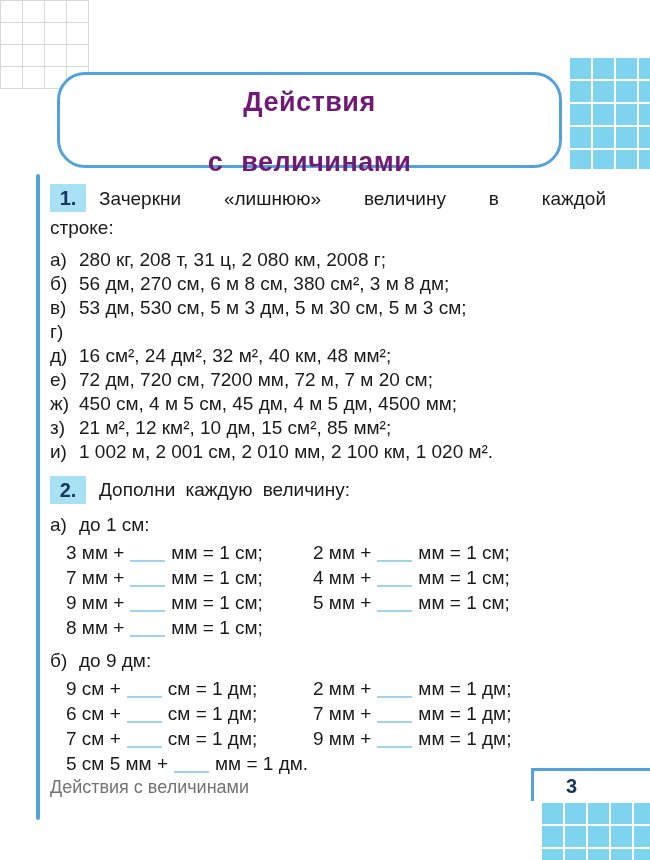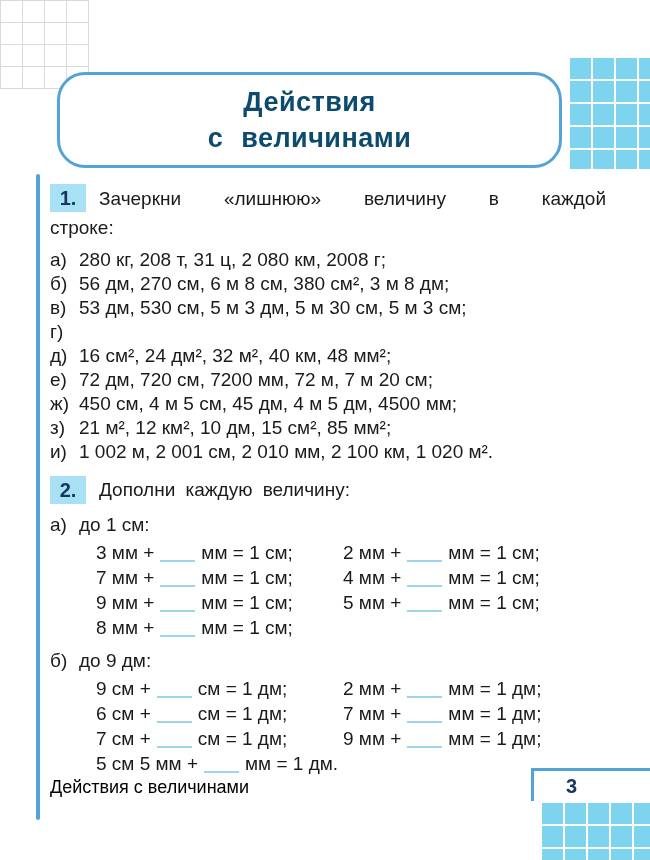--- a/index.html
+++ b/index.html
@@ -17,46 +17,46 @@
     background-size:23px 23px;}
   .grid-br{position:absolute;right:0;bottom:0;width:110px;height:59px;background-color:#7ed3ee;
     background-image:linear-gradient(to right,#fff 2px,transparent 2px),
                      linear-gradient(to bottom,#fff 2px,transparent 2px);
     background-size:23px 23px;}
 
   
   .banner{position:absolute;left:57px;top:72px;width:499px;height:90px;background:#fff;
     border:3px solid #54a3d8;border-radius:28px;display:flex;flex-direction:column;
     justify-content:center;align-items:center;z-index:2;}
-  .banner .t{font-weight:bold;font-size:27px;color:#0c4a6e;line-height:36px;letter-spacing:.5px;}
+  .banner .t{font-weight:bold;font-size:27px;color:#701a75;line-height:36px;letter-spacing:.5px;margin-top:24px;}
   .banner .t2{word-spacing:10px;}
 
   .left-bar{position:absolute;left:36px;top:174px;width:4px;height:646px;
     background:#54a3d8;border-radius:3px;}
 
   
   .content{position:absolute;left:50px;top:184px;width:556px;font-size:19px;}
   .num-box{float:left;width:36px;height:28px;background:#a9e1f4;color:#16355f;
     font-weight:bold;font-size:20px;text-align:center;line-height:28px;margin-right:13px;}
   .prompt1{text-align:justify;word-spacing:20px;line-height:29px;}
   .prompt2{line-height:28px;word-spacing:5px;}
   .items{margin-top:6px;}
   .item{display:flex;line-height:24px;}
   .item .lbl{flex:none;width:29px;}
   .ex2-head{margin-top:12px;min-height:28px;}
   .sec{margin-top:8px;}
   .sec-head{display:flex;line-height:26px;margin-bottom:2px;}
   .sec-head .lbl{flex:none;width:29px;}
-  .eq-grid{display:grid;grid-template-columns:247px 1fr;margin-left:46px;}
+  .eq-grid{display:grid;grid-template-columns:247px 1fr;margin-left:16px;}
   .eq{line-height:25px;white-space:nowrap;}
   .blank{display:inline-block;width:35px;height:12px;border-bottom:2.5px solid #9fd4ea;
     margin:0 6px;vertical-align:-3px;}
 
   
-  .footer-text{position:absolute;left:50px;top:777px;font-size:18px;color:#000000;}
+  .footer-text{position:absolute;left:50px;top:777px;font-size:18px;color:#737373;}
   .page-num-box{position:absolute;left:531px;top:768px;width:119px;height:33px;
     border-top:3px solid #54a3d8;border-left:3px solid #54a3d8;box-sizing:border-box;
     display:flex;align-items:center;background:#fff;}
   .pn{font-weight:bold;font-size:20px;color:#16355f;margin-left:32px;}
 </style>
 </head>
 <body>
 
 <div class="page">
 

